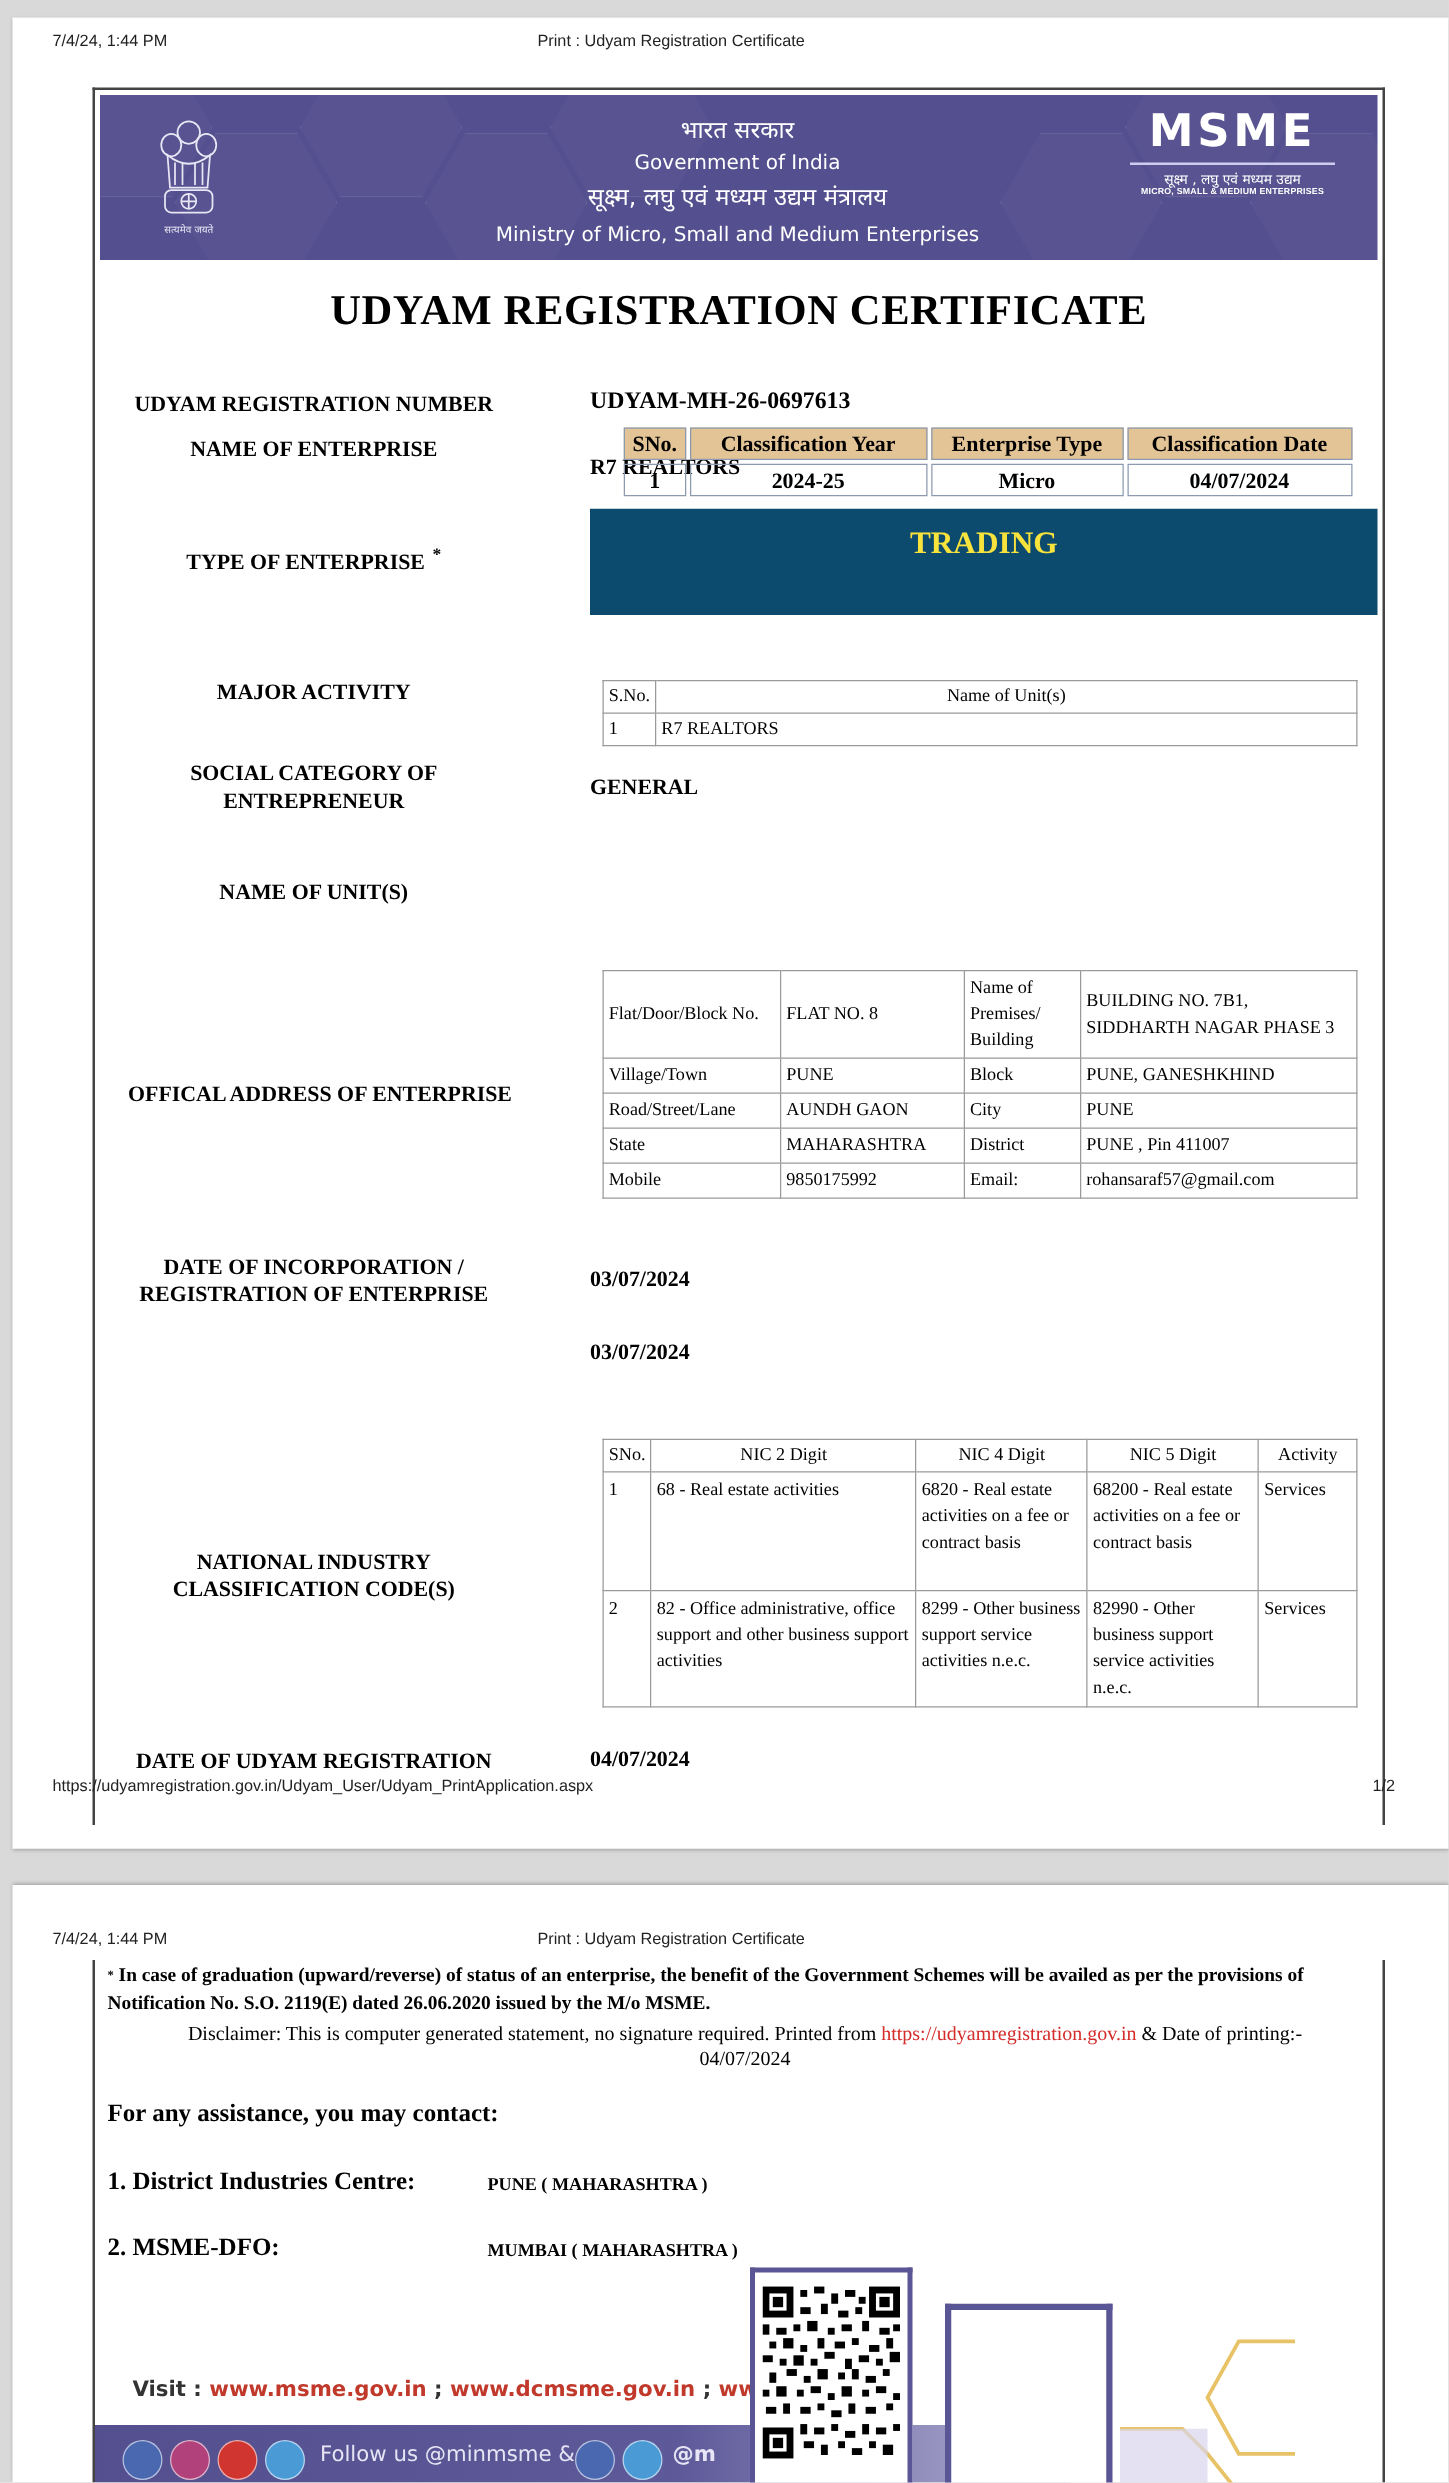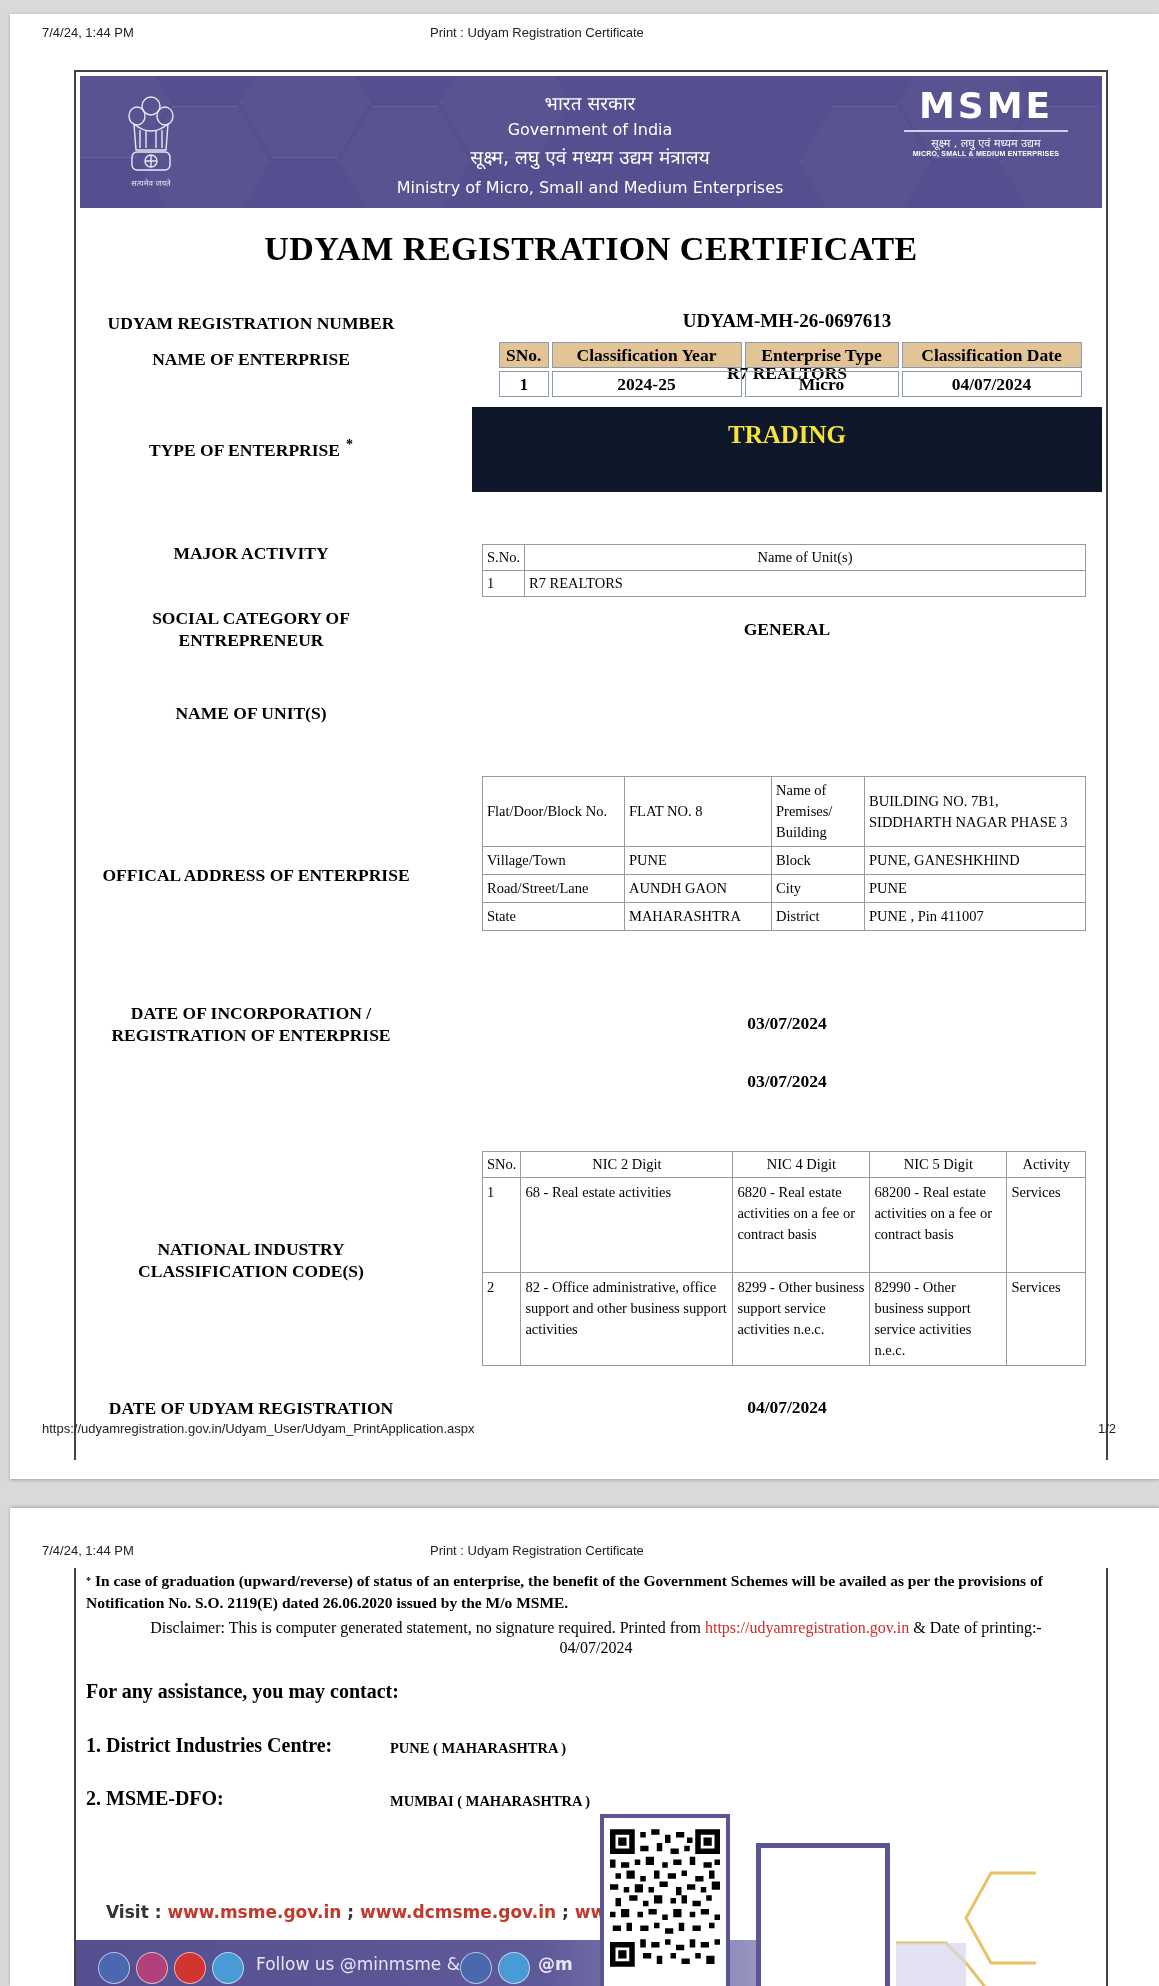--- a/index.html
+++ b/index.html
@@ -26,28 +26,28 @@
   .bt4 { top: 102px; font-size: 16px; }
   .msme-logo { position: absolute; left: 824px; top: 10px; width: 164px; text-align: center; color: #fff; }
   .msme-word { font-family: "DejaVu Sans", sans-serif; font-weight: bold; font-size: 36px; letter-spacing: 3px; line-height: 40px; }
   .msme-line { height: 2px; background: #d0ccf0; margin: 4px 0 3px; }
   .msme-hi { font-size: 11px; font-family: "DejaVu Sans", sans-serif; }
   .msme-en { font-size: 7px; font-family: "Liberation Sans", sans-serif; font-weight: bold; letter-spacing: 0.2px; }
 
   .cert-title { position: absolute; left: 0; width: 1030px; top: 158px; text-align: center; font-weight: bold; font-size: 34px; letter-spacing: 0.5px; }
 
   .lbl { position: absolute; font-weight: bold; font-size: 17.5px; text-align: center; line-height: 22px; }
-  .val { position: absolute; font-weight: bold; font-size: 17.5px; text-align: center; }
+  .val { position: absolute; font-weight: bold; font-size: 17.5px; }
 
   table { border-collapse: separate; border-spacing: 0; position: absolute; font-family: "Liberation Serif", serif; }
   .type-table { left: 420px; top: 267px; border-spacing: 3px; border-collapse: separate; }
   .type-table th { background: #e3c496; border: 1.5px solid #8c9ab0; font-size: 17.5px; padding: 1px 6px; height: 26px; font-weight: bold; }
   .type-table td { border: 1.5px solid #8c9ab0; font-size: 17.5px; font-weight: bold; text-align: center; padding: 1px 6px; height: 26px; }
 
-  .trading-box { position: absolute; left: 396px; top: 335px; width: 630px; height: 85px; background: #0f172a; text-align: center; }
+  .trading-box { position: absolute; left: 396px; top: 335px; width: 630px; height: 85px; background: #0c4a6e; text-align: center; }
   .trading-title { position: absolute; top: 14px; left: 0; width: 100%; font-size: 25px; font-weight: bold; color: #f7e33c; }
   .trading-sub { position: absolute; top: 49px; left: 0; width: 100%; font-size: 18px; font-weight: bold; color: #f7e33c; }
 
   .grid-table { border: 1.5px solid #9a9a9a; border-collapse: collapse; }
   .grid-table th, .grid-table td { border: 1.5px solid #9a9a9a; font-size: 14.5px; font-weight: normal; vertical-align: top; padding: 4px 4px; line-height: 21px; text-align: left; }
   .units-table { left: 406px; top: 472px; width: 604px; }
   .units-table th, .units-table td { height: 24px; padding: 2px 4px; vertical-align: middle; }
   .addr-table { left: 406px; top: 704px; width: 604px; }
   .addr-table td { padding: 3px 4px; vertical-align: middle; }
   .nic-table { left: 406px; top: 1079px; width: 604px; }
@@ -195,20 +195,26 @@
           <td>Road/Street/Lane</td>
           <td>AUNDH GAON</td>
           <td>City</td>
           <td>PUNE</td>
         </tr>
         <tr>
           <td>State</td>
           <td>MAHARASHTRA</td>
           <td>District</td>
           <td>PUNE , Pin 411007</td>
+        </tr>
+        <tr>
+          <td>Mobile</td>
+          <td>9850175992</td>
+          <td>Email:</td>
+          <td>rohansaraf57@gmail.com</td>
         </tr>
       </tbody>
     </table>
 
     <div class="lbl" style="left:10px; width:330px; top:930px;">
       <div>DATE OF INCORPORATION /</div>
       <div>REGISTRATION OF ENTERPRISE</div>
     </div>
     <div class="val" style="left:396px; width:630px; top:941px;">03/07/2024</div>
 

